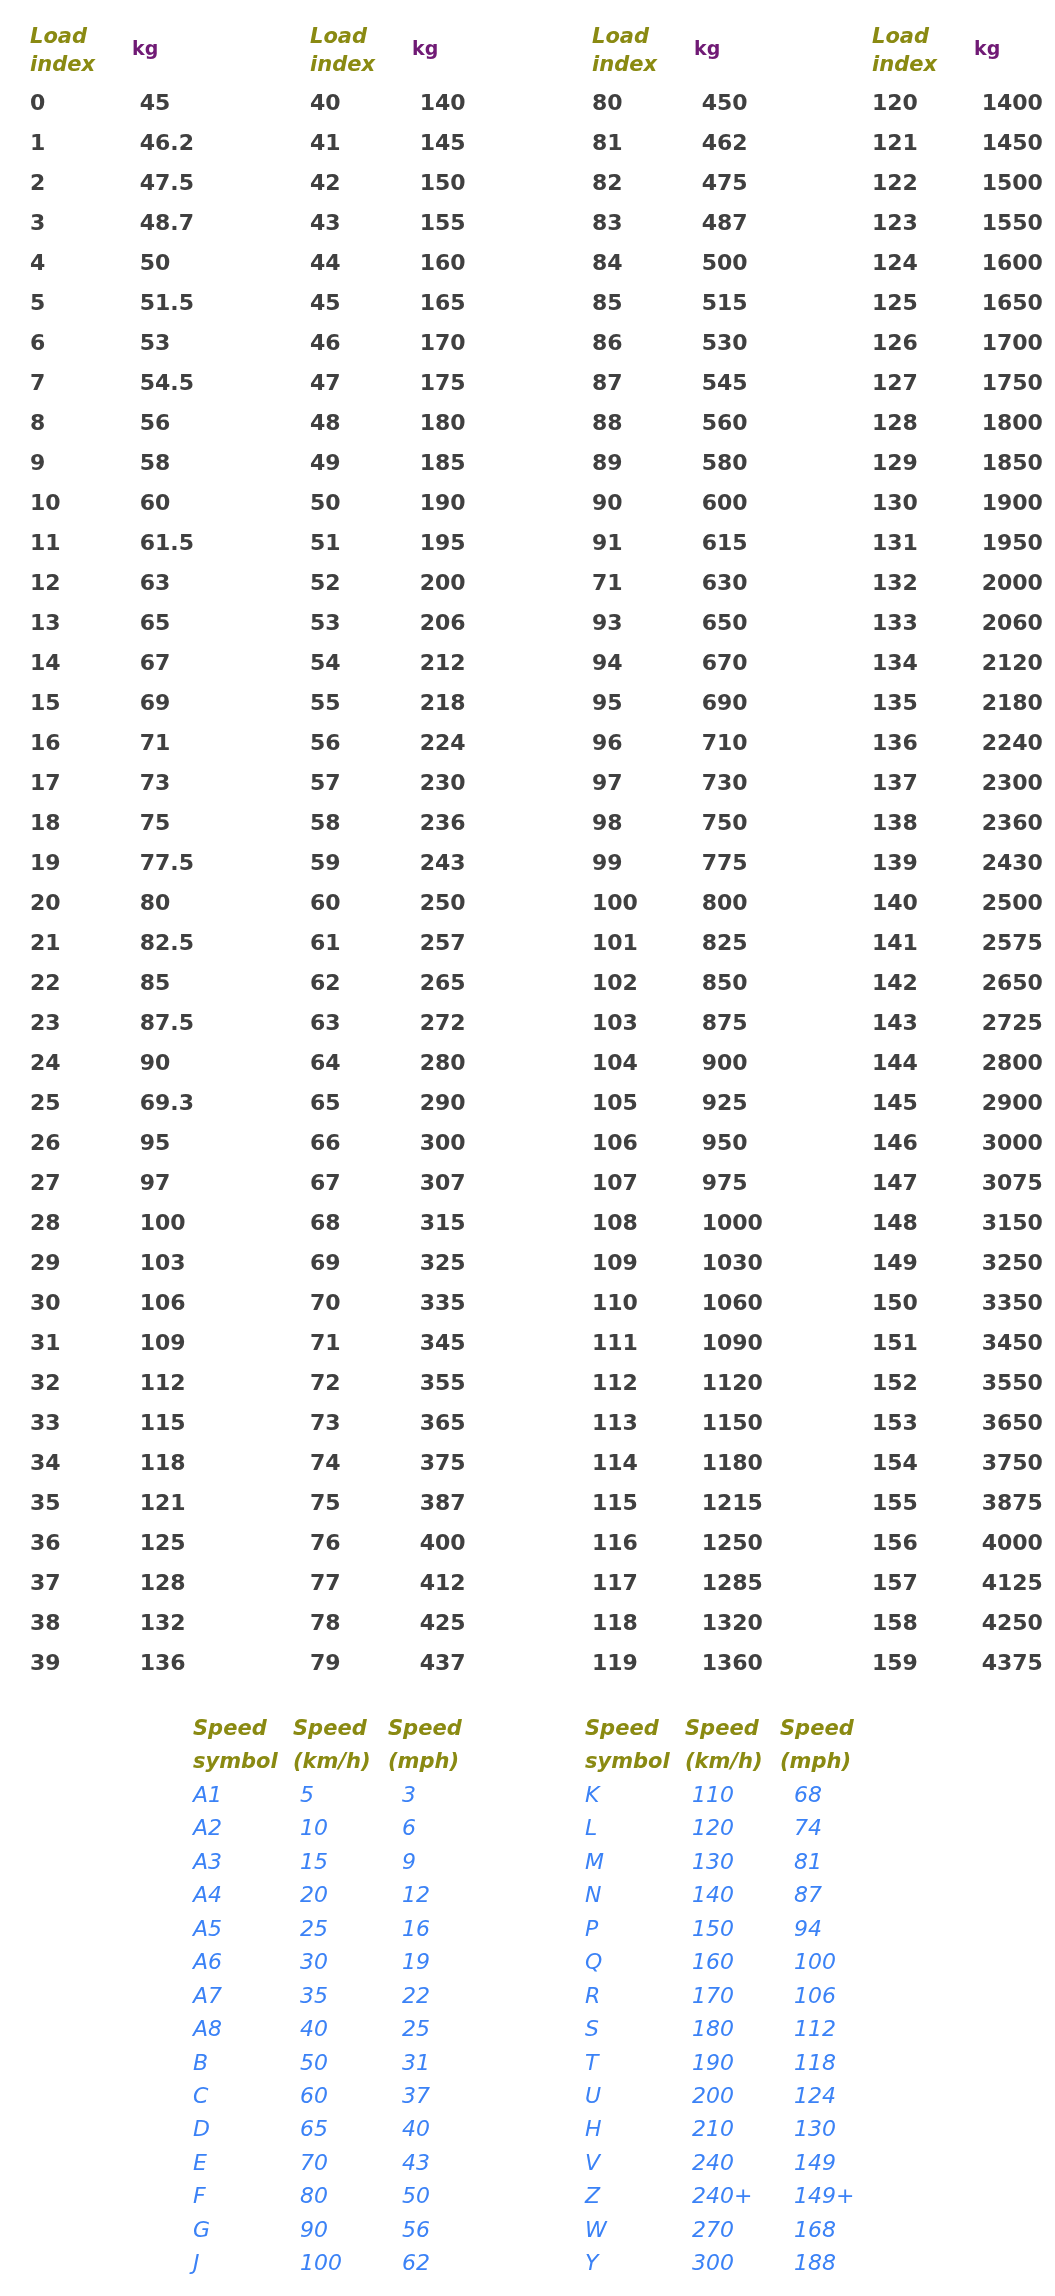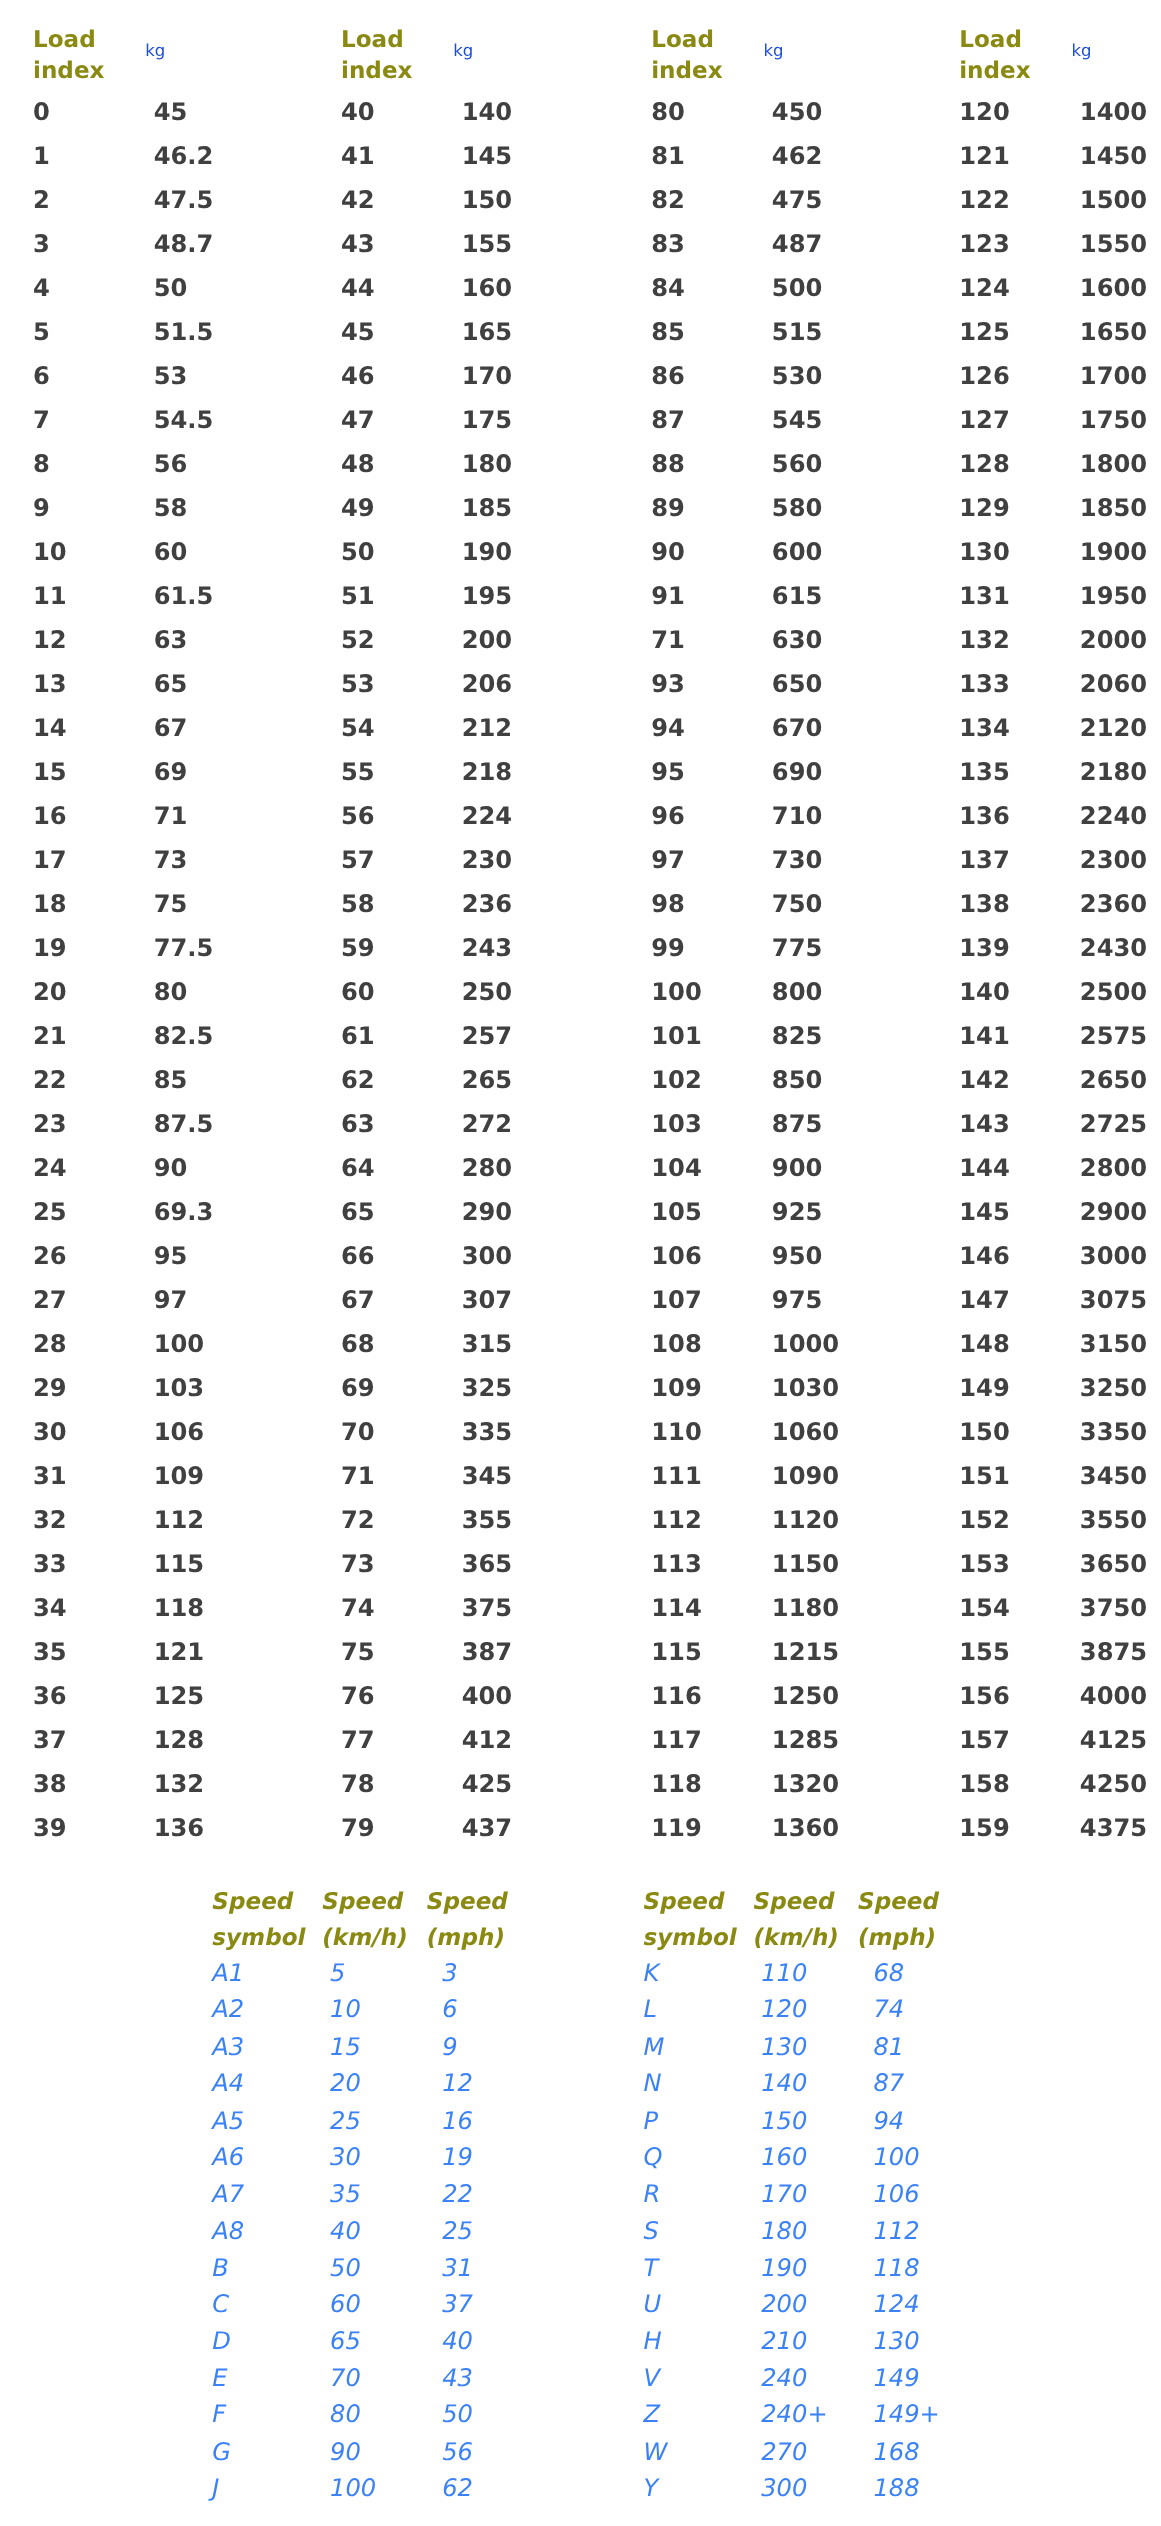--- a/index.html
+++ b/index.html
@@ -12,25 +12,25 @@
     overflow:hidden;
   }
   
   .load-group{position:absolute;top:0;width:240px;height:1690px;}
   .lg1{left:30px}
   .lg2{left:310px}
   .lg3{left:592px}
   .lg4{left:872px}
   .lt-h-index{
     position:absolute;top:22px;left:0;width:92px;
-    font-size:21px;font-weight:bold;line-height:28px;color:#8a8a12;
+    font-size:21px;font-weight:bold;line-height:28px;color:#8a8a12;font-style:italic;
   }
   .lt-h-kg{
     position:absolute;top:37px;left:102px;
-    font-size:15px;font-weight:normal;color:#1d4ed8;
+    font-size:19px;font-weight:bold;color:#701a75;
   }
   .lt-rows{position:absolute;top:83px;left:0;width:240px;}
   .lt-row{height:40px;line-height:40px;font-size:22px;font-weight:bold;color:#404040;white-space:nowrap;}
   .lt-c1{display:inline-block;width:102px;}
   .lt-c2{display:inline-block;}
   
   .speed-group{position:absolute;top:1712px;width:330px;height:584px;font-style:italic;}
   .sg1{left:193px}
   .sg2{left:585px}
   .sp-h{

